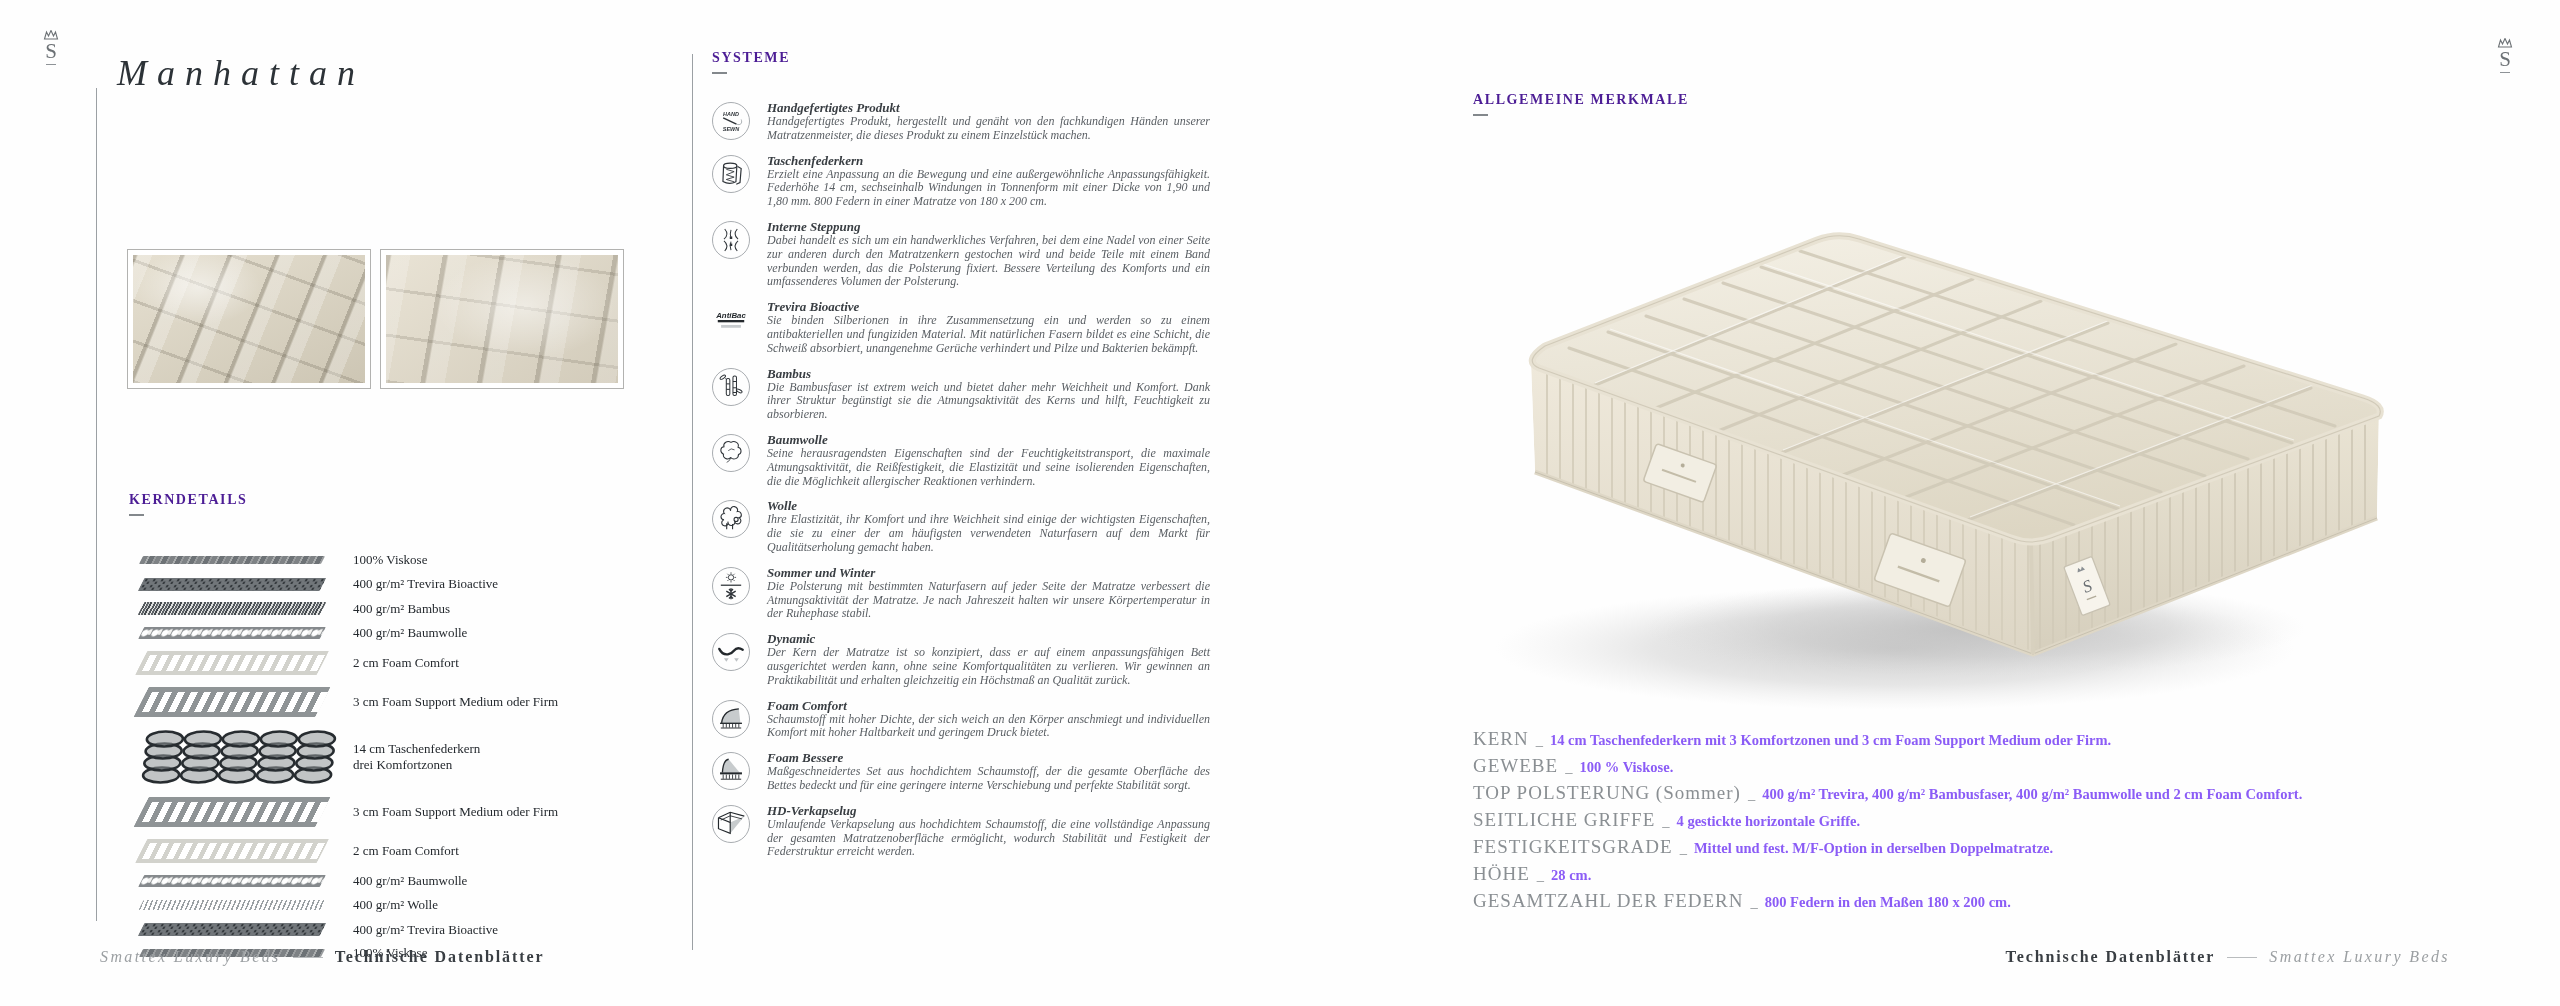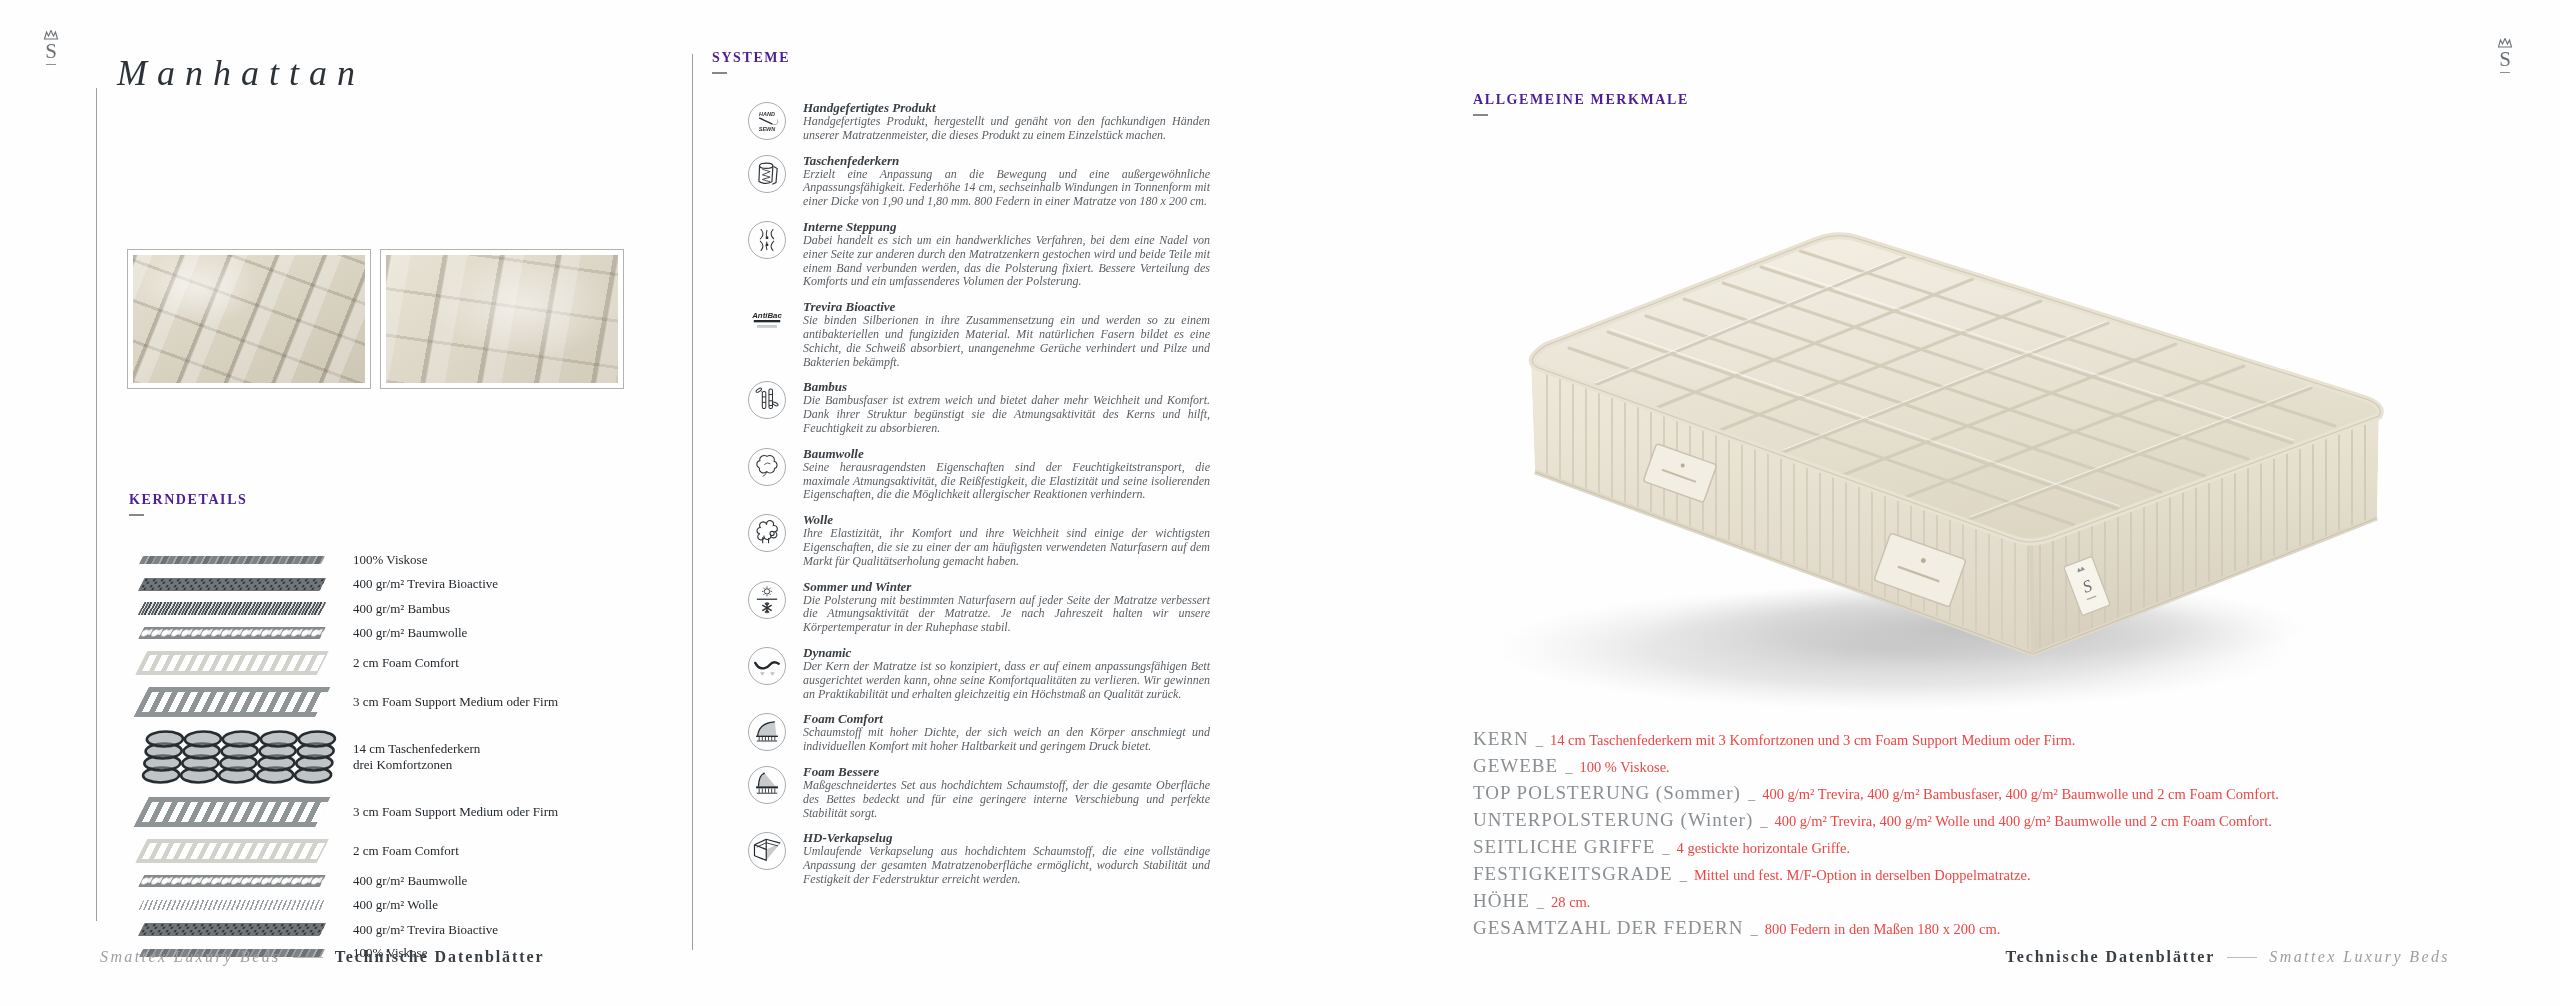--- a/index.html
+++ b/index.html
@@ -73,33 +73,33 @@
   .tx-foam-light { height:24px; border-top:4px solid #d2d2cc; border-bottom:4px solid #d2d2cc;
     background:repeating-linear-gradient(90deg,#d2d2cc 0 5px,#ffffff 5px 12px); }
   .tx-foam-dark { height:30px; border-top:5px solid #8f9496; border-bottom:5px solid #8f9496;
     background:repeating-linear-gradient(90deg,#8f9496 0 6px,#ffffff 6px 13px); }
   .springs-svg { display:block; transform:skewX(-6deg); }
 
   
   .sys-items { margin-top:26px; width:498px;font-style:italic; }
   .sys-item { display:flex; gap:17px; margin-bottom:10px; }
   .sys-icon { width:38px; height:38px; flex:none; border:1px solid #a9adb1; border-radius:50%;
-    display:flex; justify-content:center; margin-top:2px;margin-left:36px; }
+    display:flex; justify-content:center; margin-top:2px; }
   .sys-icon.no-circle { border:none; }
   .sys-icon svg { display:block; }
   .ic-word { font-family:"Liberation Sans", sans-serif; font-size:7px; font-weight:bold; fill:#2e3338; text-anchor:middle; }
   .ic-brand { font-family:"Liberation Sans", sans-serif; font-size:9.5px; font-weight:bold; fill:#23282c; text-anchor:middle; }
   .sys-title { font-size:13px; font-weight:bold; color:#393e43; line-height:15px; }
   .sys-body { font-size:12px; color:#595e63; line-height:13.8px; text-align:justify; }
 
   
   .spec-row { margin-bottom:10px; font-size:14.5px; line-height:16px; white-space:nowrap; }
   .spec-label { color:#8a8f93; letter-spacing:1px; font-size:19px; }
   .spec-sep { color:#8a8f93; margin:0 7px; }
-  .spec-value { color:#ef4444; }
+  .spec-value { color:#8b5cf6;font-weight:bold; }
 
   
   .footer { font-size:16px; display:flex; align-items:center; gap:12px; }
   .foot-brand { font-style:italic; letter-spacing:2.4px; color:#9b9fa2; }
   .foot-line { display:inline-block; width:30px; border-top:1px solid #b9bcbe; }
   .foot-doc { font-weight:bold; letter-spacing:1.9px; color:#393e43; }
 </style>
 </head>
 <body>
 
@@ -641,23 +641,20 @@
   <div class="spec-row">
     <span class="spec-label">KERN</span><span class="spec-sep">_</span><span class="spec-value">14 cm Taschenfederkern mit 3 Komfortzonen und 3 cm Foam Support Medium oder Firm.</span>
   </div>
   <div class="spec-row">
     <span class="spec-label">GEWEBE</span><span class="spec-sep">_</span><span class="spec-value">100 % Viskose.</span>
   </div>
   <div class="spec-row">
     <span class="spec-label">TOP POLSTERUNG (Sommer)</span><span class="spec-sep">_</span><span class="spec-value">400 g/m² Trevira,  400 g/m² Bambusfaser, 400 g/m² Baumwolle und 2 cm Foam Comfort.</span>
   </div>
   <div class="spec-row">
-    <span class="spec-label">UNTERPOLSTERUNG (Winter)</span><span class="spec-sep">_</span><span class="spec-value">400 g/m² Trevira,  400 g/m² Wolle und 400 g/m² Baumwolle und 2 cm Foam Comfort.</span>
-  </div>
-  <div class="spec-row">
     <span class="spec-label">SEITLICHE GRIFFE</span><span class="spec-sep">_</span><span class="spec-value">4 gestickte horizontale Griffe.</span>
   </div>
   <div class="spec-row">
     <span class="spec-label">FESTIGKEITSGRADE</span><span class="spec-sep">_</span><span class="spec-value">Mittel und fest. M/F-Option in derselben Doppelmatratze.</span>
   </div>
   <div class="spec-row">
     <span class="spec-label">HÖHE</span><span class="spec-sep">_</span><span class="spec-value">28 cm.</span>
   </div>
   <div class="spec-row">
     <span class="spec-label">GESAMTZAHL DER FEDERN</span><span class="spec-sep">_</span><span class="spec-value">800 Federn in den Maßen 180 x 200 cm.</span>

